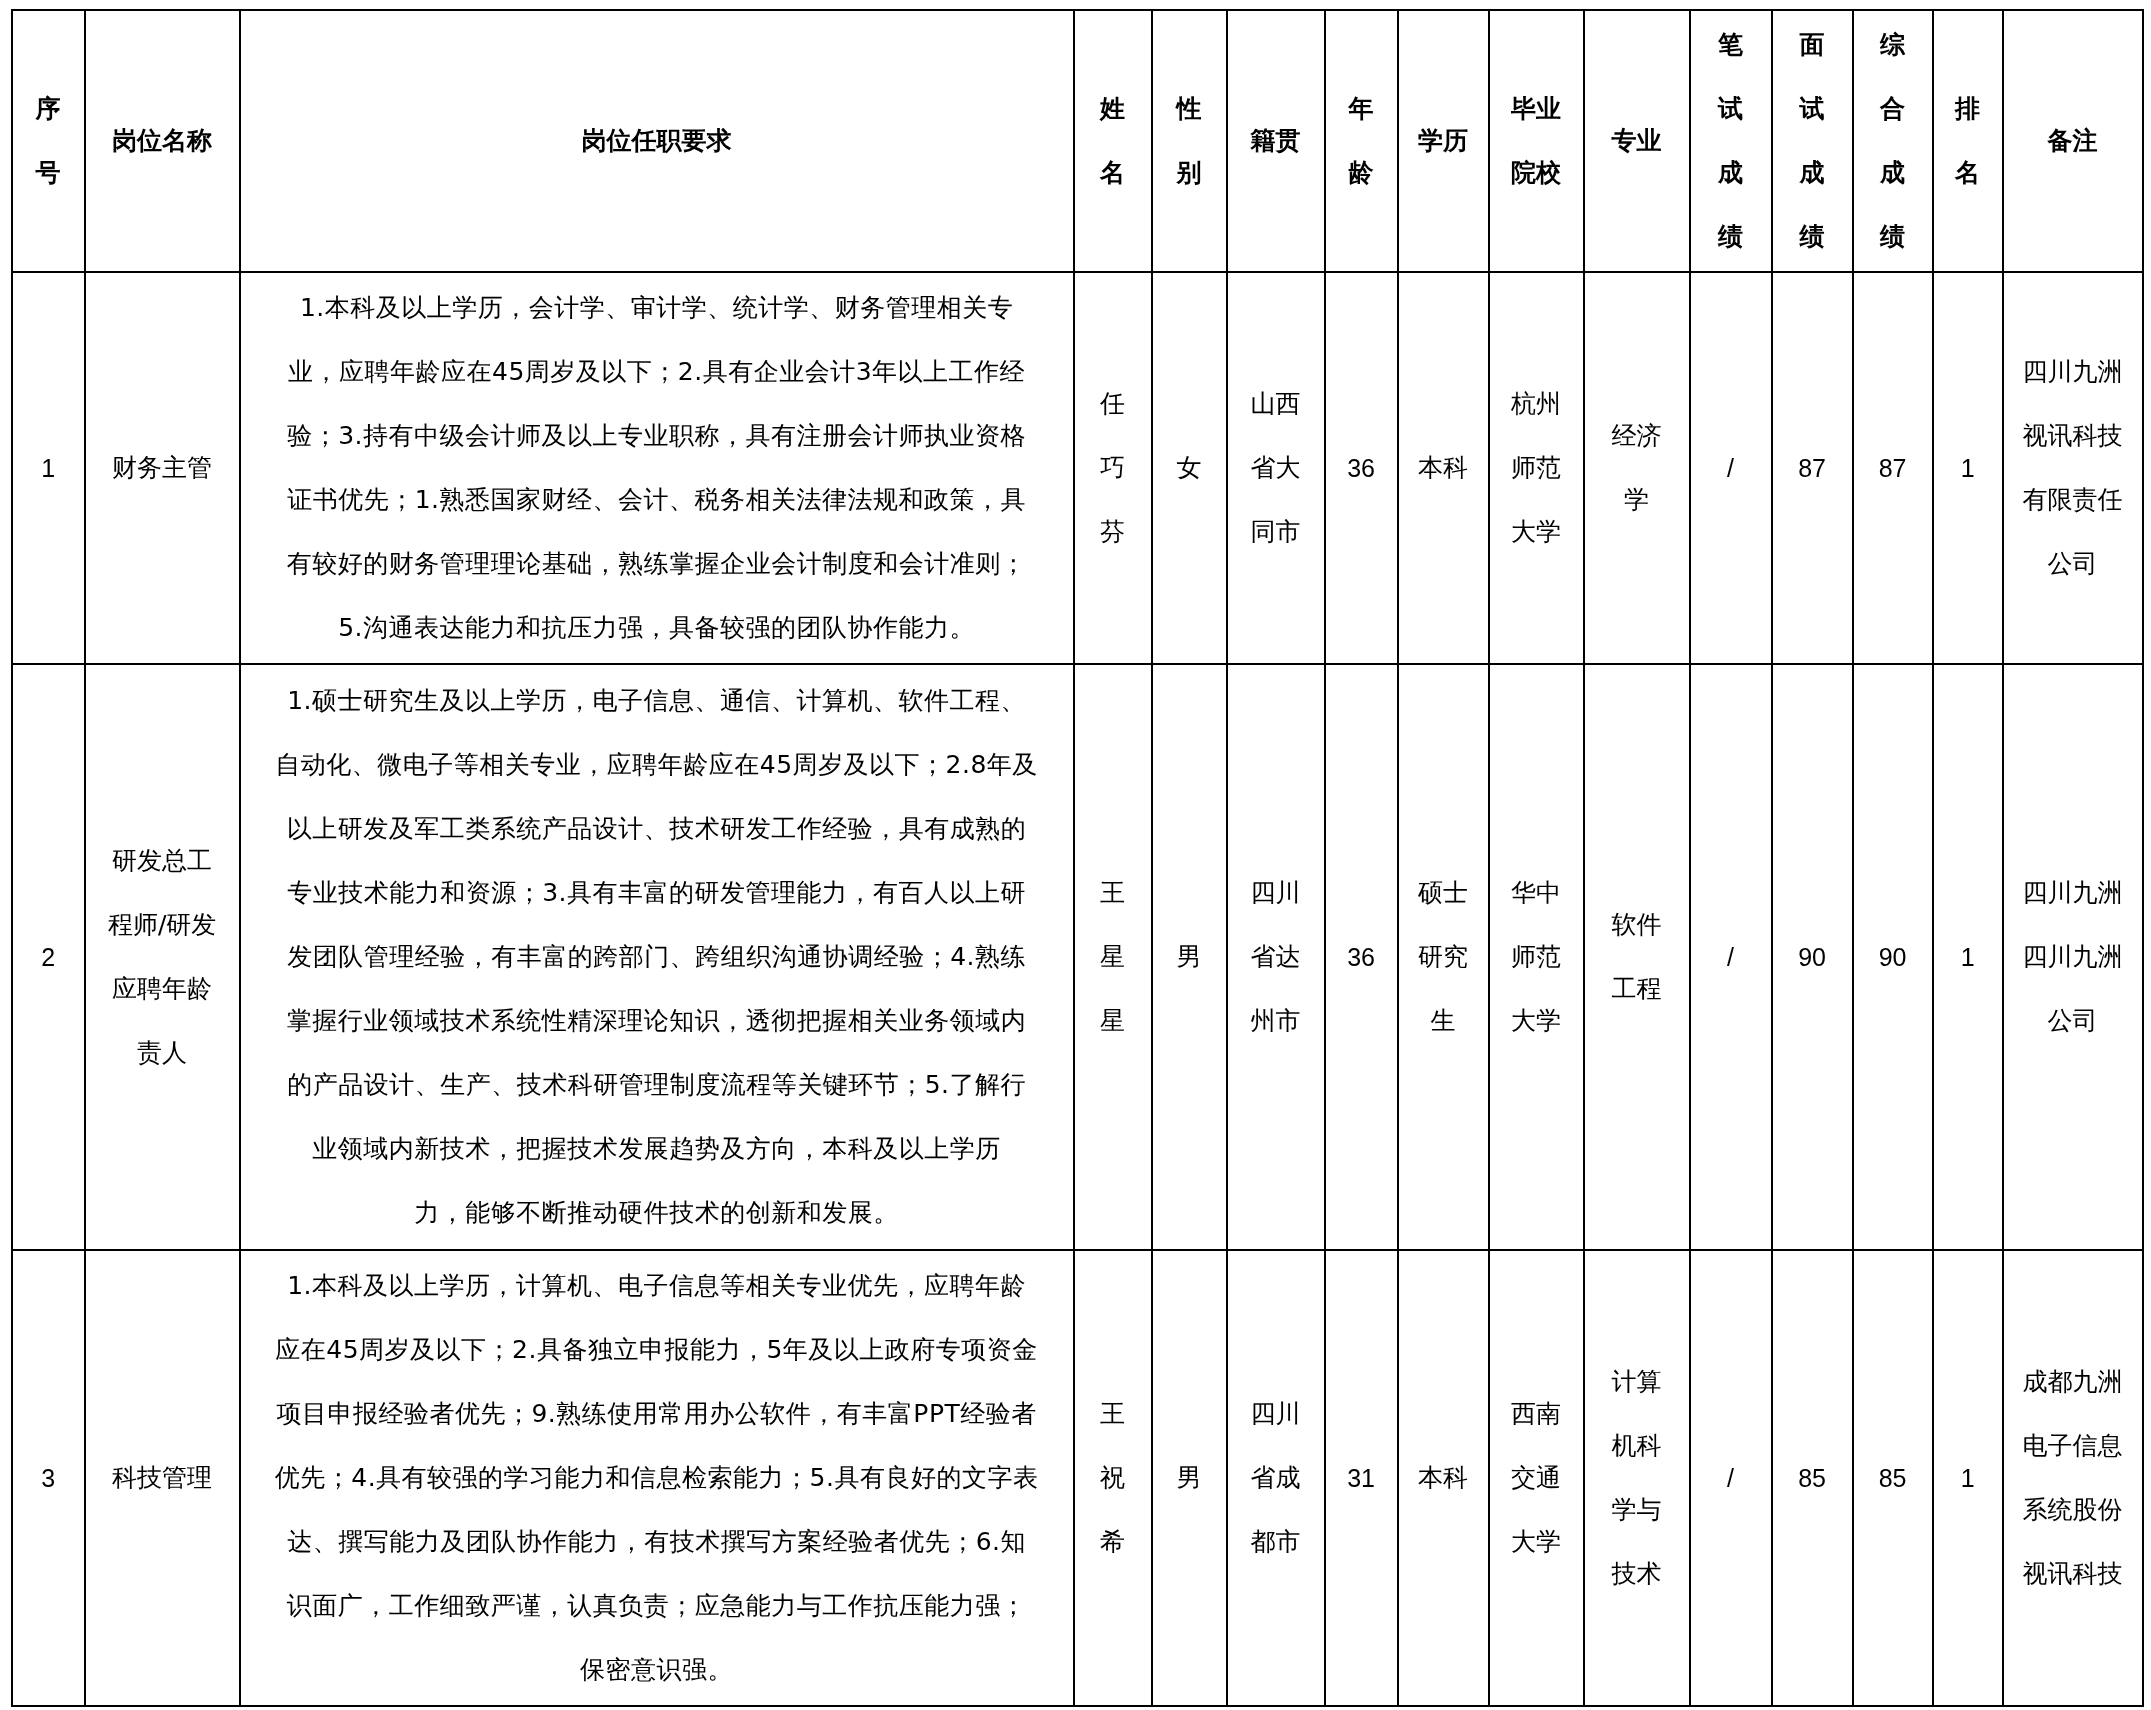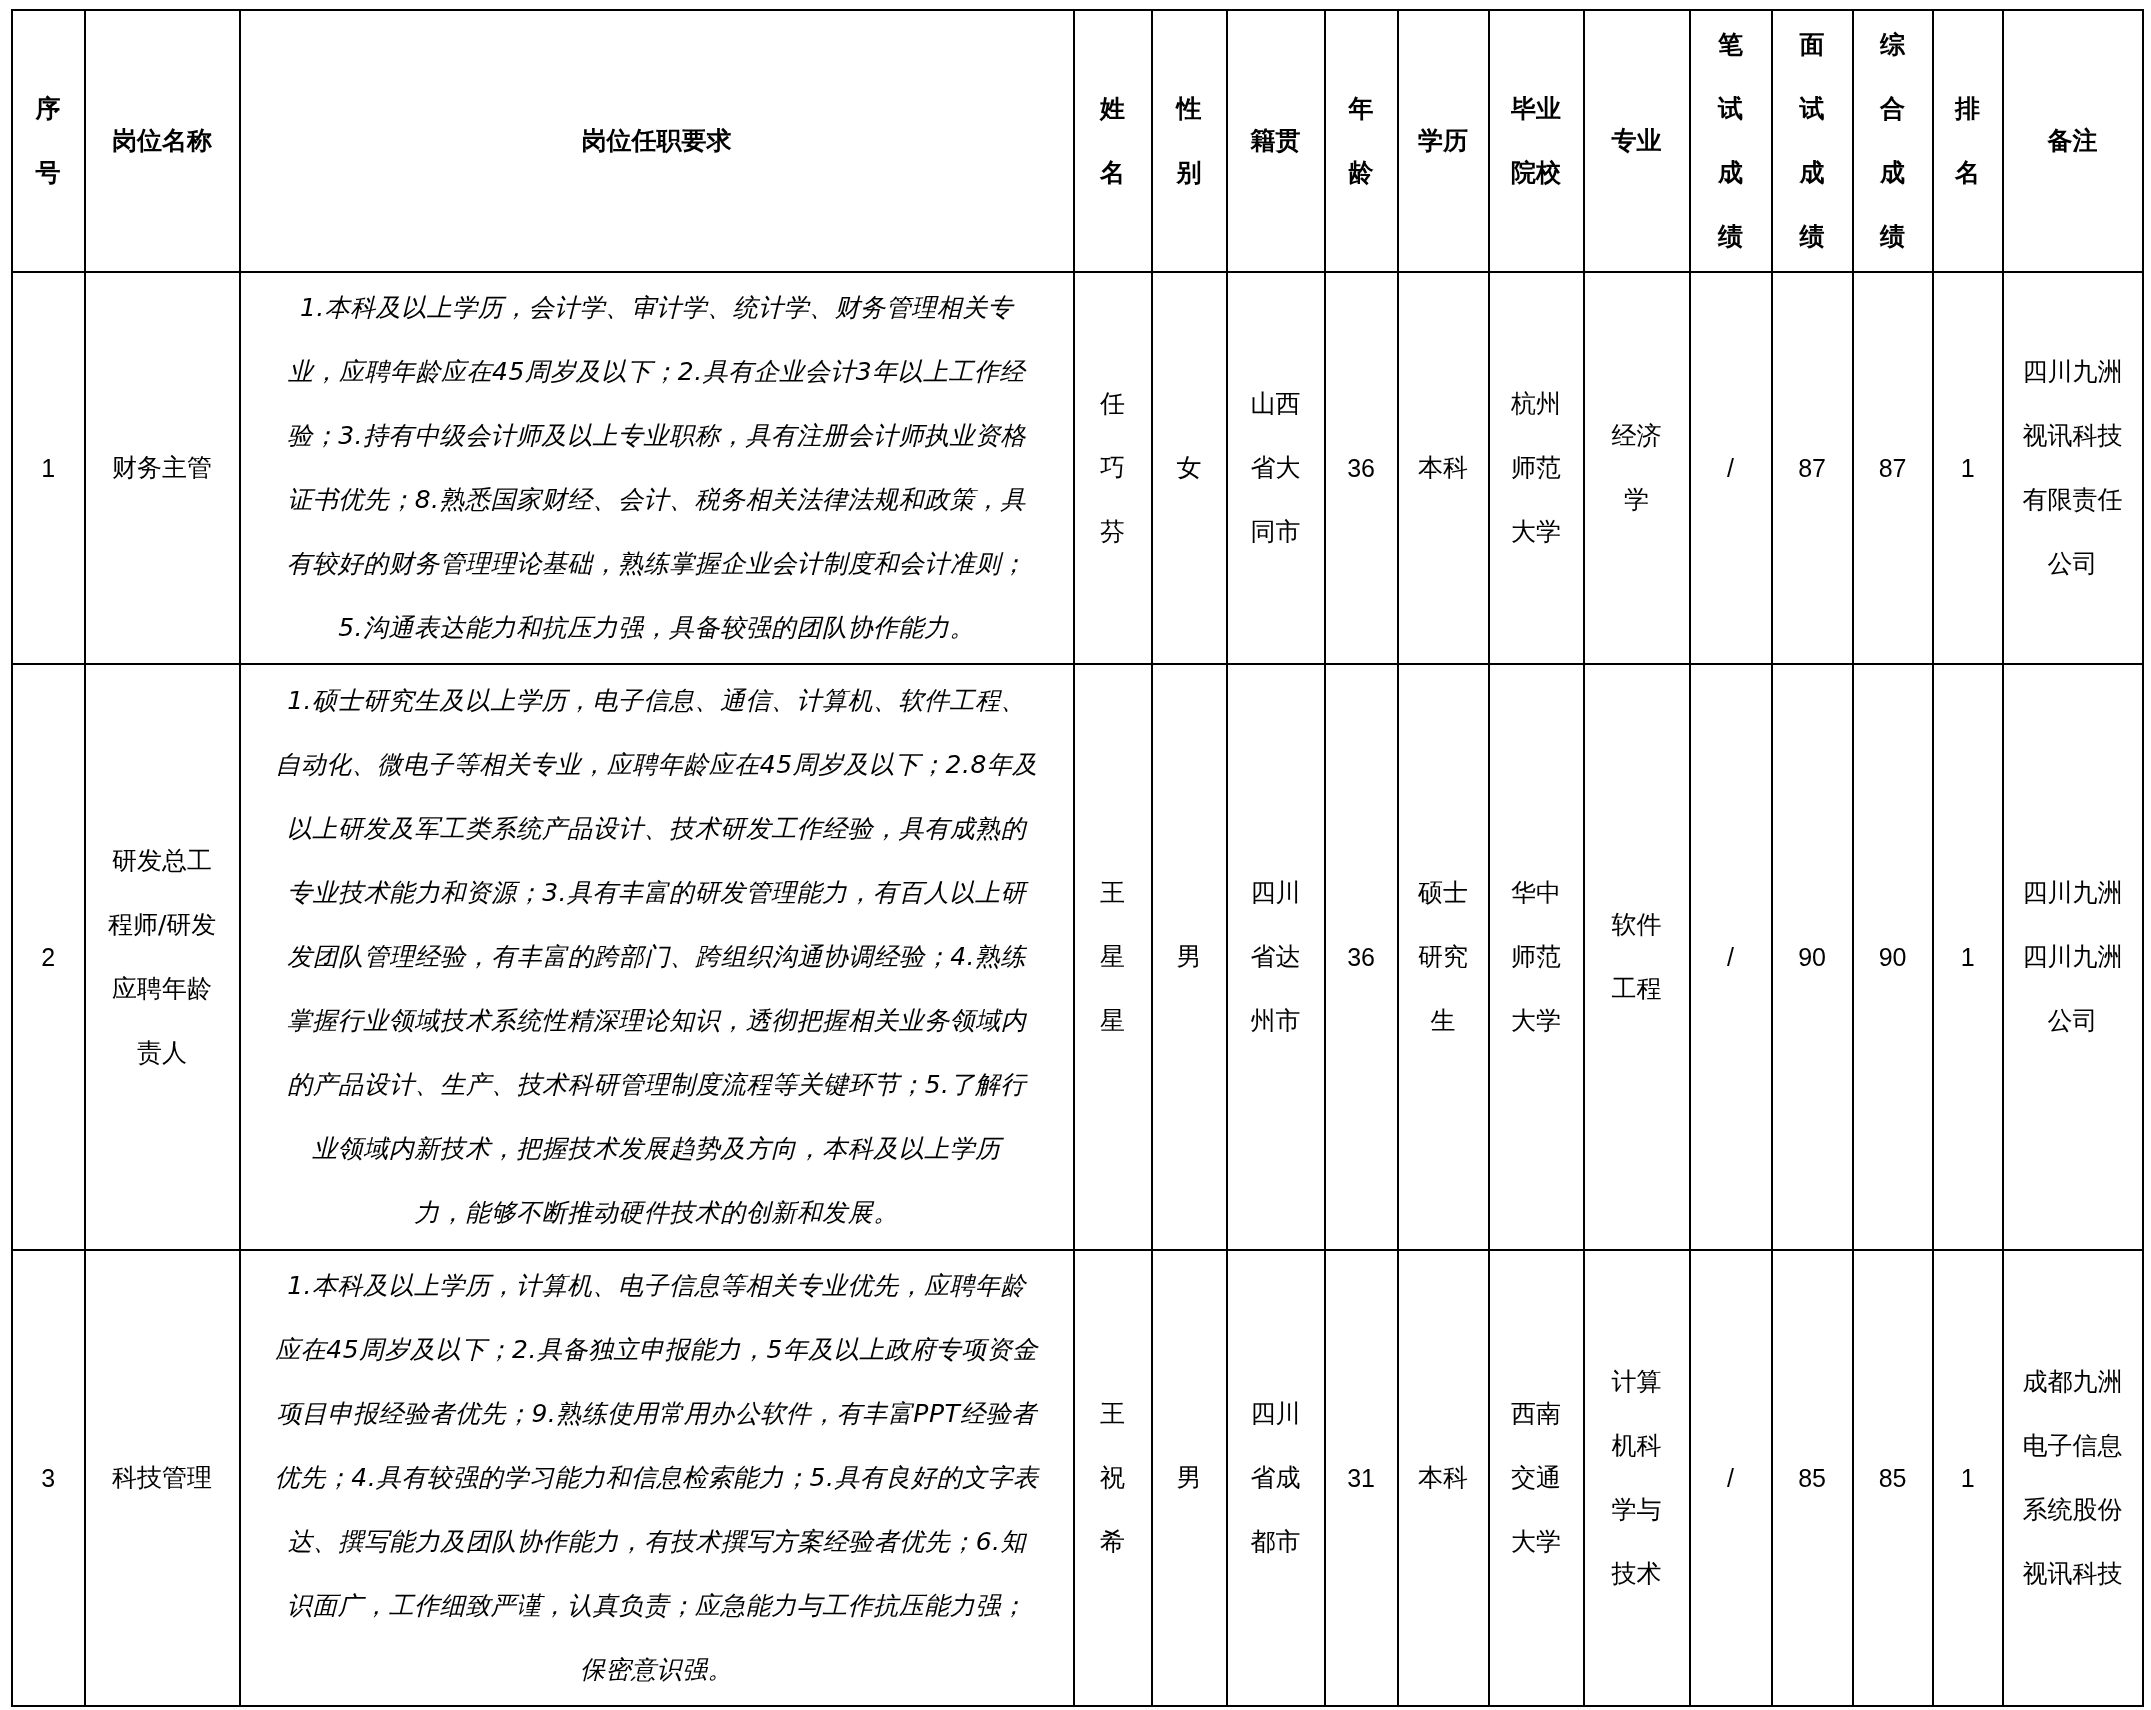--- a/index.html
+++ b/index.html
@@ -14,21 +14,21 @@
     border: 2.9px solid #000;
     padding: 0;
     text-align: center;
     vertical-align: middle;
     font-size: 25px;
     line-height: 64px;
     overflow: hidden;
   }
   table.grid th { font-family: "DejaVu Serif", "Liberation Serif", serif; font-weight: bold; }
   .line { display: block; white-space: nowrap; }
-  td.req { text-align: left; padding: 0 9.7px 0 15.4px; line-height: 64px; letter-spacing: 0.5px; font-style: italic; }
+  td.req { text-align: left; padding: 0 9.7px 0 15.4px; line-height: 64px; letter-spacing: 0.5px; }
   td.req .line { white-space: nowrap; }
   td.num { font-family: "Liberation Sans", sans-serif; font-size: 27px; }
   tr.head { height: 262px; }
   tr.r1 { height: 392px; }
   tr.r2 { height: 586px; }
   tr.r3 { height: 456px; }
 </style>
 </head>
 <body>
 
@@ -116,21 +116,21 @@
 
   <tr class="r1">
     <td class="num">1</td>
     <td>
           <span class="line">财务主管</span>
         </td>
     <td class="req">
           <span class="line">1.本科及以上学历，会计学、审计学、统计学、财务管理相关专</span>
           <span class="line">业，应聘年龄应在45周岁及以下；2.具有企业会计3年以上工作经</span>
           <span class="line">验；3.持有中级会计师及以上专业职称，具有注册会计师执业资格</span>
-          <span class="line">证书优先；8.熟悉国家财经、会计、税务相关法律法规和政策，具</span>
+          <span class="line">证书优先；1.熟悉国家财经、会计、税务相关法律法规和政策，具</span>
           <span class="line">有较好的财务管理理论基础，熟练掌握企业会计制度和会计准则；</span>
           <span class="line">5.沟通表达能力和抗压力强，具备较强的团队协作能力。</span>
         </td>
     <td>
           <span class="line">任</span>
           <span class="line">巧</span>
           <span class="line">芬</span>
         </td>
     <td>女</td>
     <td>

